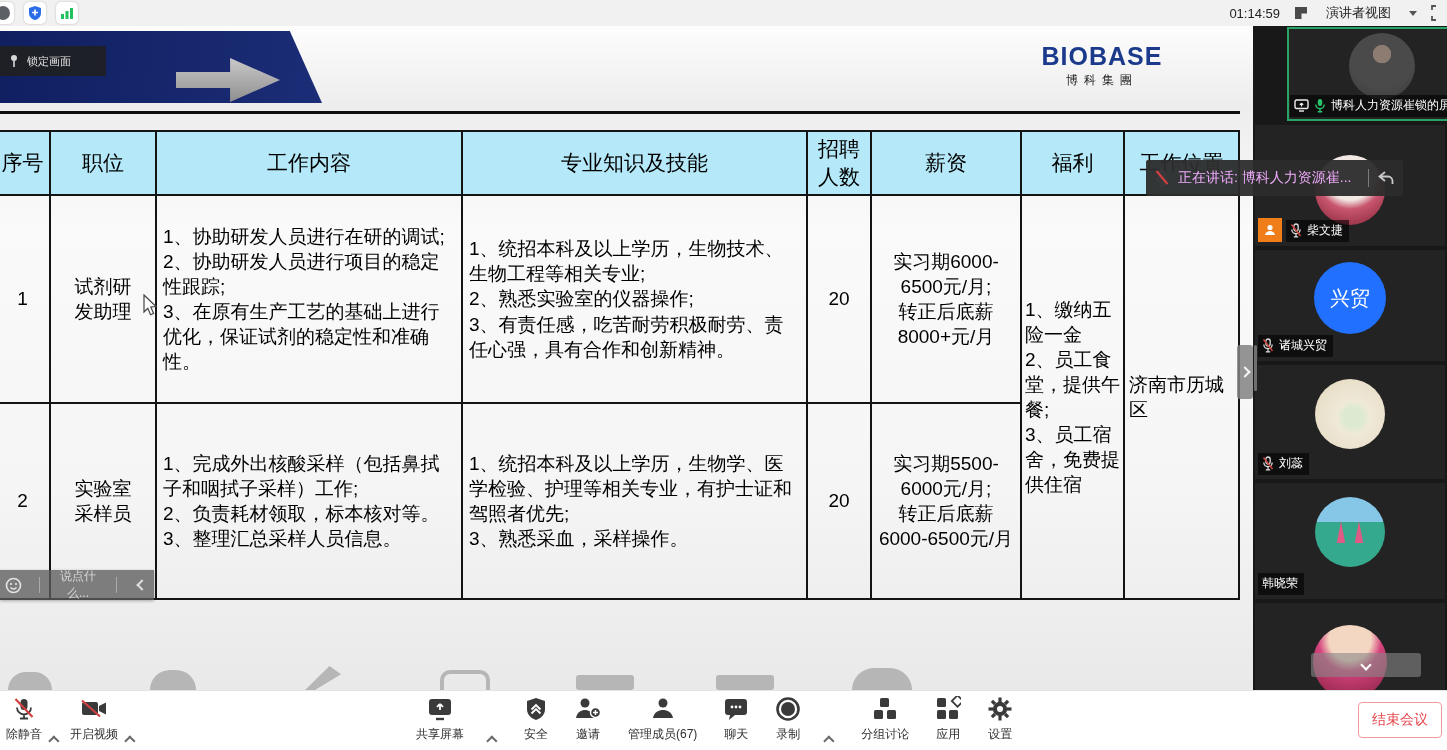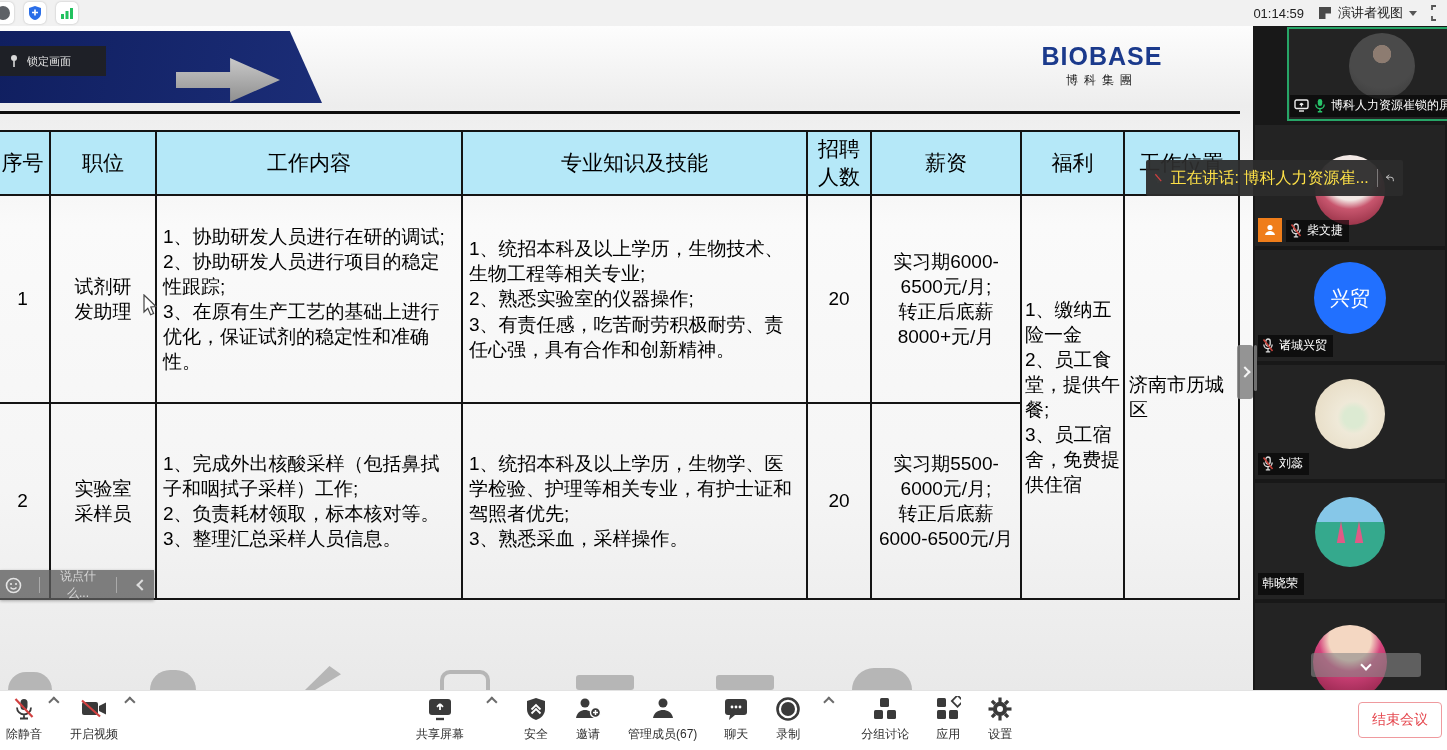--- a/index.html
+++ b/index.html
@@ -7,21 +7,21 @@
   body { font-family:"Liberation Sans","DejaVu Sans",sans-serif; background:#191919; position:relative; }
   .app { position:absolute; inset:0; }
 
   
   .topbar { position:absolute; left:0; top:0; width:1447px; height:26px; background:#f1f1f1; z-index:40; }
   .tb-left { position:absolute; left:0; top:2px; display:flex; gap:10px; }
   .chip { width:22px; height:22px; background:#fff; border-radius:5px; display:flex; align-items:center; justify-content:center; box-shadow:0 0 2px rgba(0,0,0,.25); }
   .chip.cut { margin-left:-8px; }
   .circle-ic { width:14px; height:14px; border-radius:50%; background:#5d6166; }
   .tb-right { position:absolute; right:2px; top:0; height:26px; display:flex; align-items:center; gap:14px; font-size:13px; color:#222; }
-  .view-switch { display:flex; align-items:center; gap:6px; }
+  .view-switch { display:flex; align-items:center; gap:18px; }
   .tri-down { width:0; height:0; border-left:4px solid transparent; border-right:4px solid transparent; border-top:5px solid #555; }
 
   
   .main { position:absolute; left:0; top:26px; width:1253px; height:664px; overflow:hidden;
           background:linear-gradient(180deg,#fdfdfd 0%,#ededed 12%,#fafafa 30%,#f5f5f5 70%,#e9e9e9 100%);padding-left:12px; }
   .banner { position:absolute; left:0; top:5px; width:322px; height:72px; background:linear-gradient(100deg,#101f60,#1b2d77);
             clip-path:polygon(0 0,90% 0,100% 100%,0 100%); }
   .gray-arrow { position:absolute; left:176px; top:32px; width:104px; height:44px; background:linear-gradient(180deg,#c9c9c9,#8f8f8f);
             clip-path:polygon(0 32%,52% 32%,52% 0,100% 50%,52% 100%,52% 68%,0 68%); }
   .pin-tip { position:absolute; left:0; top:20px; height:30px; width:106px; background:rgba(32,32,32,.9); display:flex; align-items:center; gap:7px; padding:0 8px; z-index:5; }
@@ -69,21 +69,21 @@
   .g-rect1{left:576px;width:58px;height:15px;border-radius:3px;}
   .g-rect2{left:716px;width:58px;height:15px;border-radius:3px;}
   .g-dome3{left:852px;width:60px;height:22px;border-radius:60px 60px 0 0;}
 
   .collapse-handle { position:absolute; left:1237px; top:319px; width:16px; height:54px; background:rgba(130,130,130,.85); border-radius:3px; display:flex; align-items:center; justify-content:center; z-index:6; }
 
   .cursor { position:absolute; left:143px; top:268px; z-index:30; }
 
   
   .toast { position:absolute; left:1146px; top:160px; width:257px; height:36px; background:rgba(44,44,44,.95); border-radius:2px; display:flex; align-items:center; gap:8px; padding:0 8px; z-index:50; }
-  .toast .txt { color:#fde047; font-size:16px; white-space:nowrap; flex:1; }
+  .toast .txt { color:#f0abfc; font-size:14px; white-space:nowrap; flex:1; }
   .toast .sep { width:1px; height:18px; background:rgba(255,255,255,.35); }
 
   
   .sidebar { position:absolute; left:1253px; top:26px; width:194px; height:664px; background:#181818; }
   .tile { position:absolute; left:2px; width:190px; background:#232323; overflow:hidden; }
   .tile.active { outline:2px solid #27a567; outline-offset:-2px; }
   .t1{top:1px;height:94px;margin-left:32px;} .t2{top:99px;height:121px;} .t3{top:224px;height:111px;}
   .t4{top:339px;height:114px;} .t5{top:457px;height:116px;font-family:Liberation Mono, monospace;} .t6{top:577px;height:87px;}
   .av { border-radius:50%; position:absolute; left:50%; transform:translateX(-50%); }
   .av-photo1 { width:66px; height:66px; top:6px; background:radial-gradient(circle at 50% 32%,#8d7c71 0 16%,#4a4a4a 17% 60%,#383838 100%); }
@@ -95,21 +95,21 @@
   .sail.s1{left:20px;} .sail.s2{left:38px;}
   .av-anime6 { width:74px; height:74px; top:22px; background:radial-gradient(circle at 50% 20%,#f4d7c2 0 30%,#d4447c 45%,#801d3e 100%); }
   .namechip { position:absolute; left:3px; bottom:4px; background:rgba(0,0,0,.6); color:#fff; font-size:12px; padding:2px 6px 3px 4px; display:flex; align-items:center; gap:5px; max-width:183px; white-space:nowrap; overflow:hidden; }
   .hostbadge { position:absolute; left:3px; bottom:4px; width:24px; height:24px; background:#ef7d1a; display:flex; align-items:center; justify-content:center; }
   .namechip.offset { left:31px; }
   .scrollgrip { position:absolute; left:1px; top:319px; width:3px; height:46px; background:#6f6f6f; border-radius:2px; }
   .more-bar { position:absolute; left:58px; top:627px; width:110px; height:24px; background:rgba(135,135,135,.6); border-radius:3px; display:flex; align-items:center; justify-content:center; }
 
   
   .toolbar { position:absolute; left:0; top:690px; width:1447px; height:60px; background:#ffffff; border-top:1px solid #e3e3e3; z-index:45; }
-  .tb-group { position:absolute; top:5px; display:flex; align-items:flex-start; }
+  .tb-group { position:absolute; top:5px; display:flex; align-items:flex-end; }
   .grp-left { left:6px; gap:10px; }
   .grp-center { left:416px; gap:26px; }
   .tb-btn { display:flex; flex-direction:column; align-items:center; gap:4px; font-size:12px; color:#2e2e2e; cursor:default; }
   .tb-btn svg { display:block; }
   .caret-up { width:8px; height:8px; border-top:2px solid #6b6b6b; border-left:2px solid #6b6b6b; transform:rotate(45deg) translateY(3px); }
   .endbtn { position:absolute; right:5px; top:11px; padding:8px 13px; font-size:14px; color:#e5484f; border:1px solid #ef9a9e; border-radius:4px; background:#fff; }
 
   .micline { stroke:#3a3a3a; stroke-width:1.8; fill:none; }
   .redslash { stroke:#d14040; stroke-width:2.2; }
 </style>

